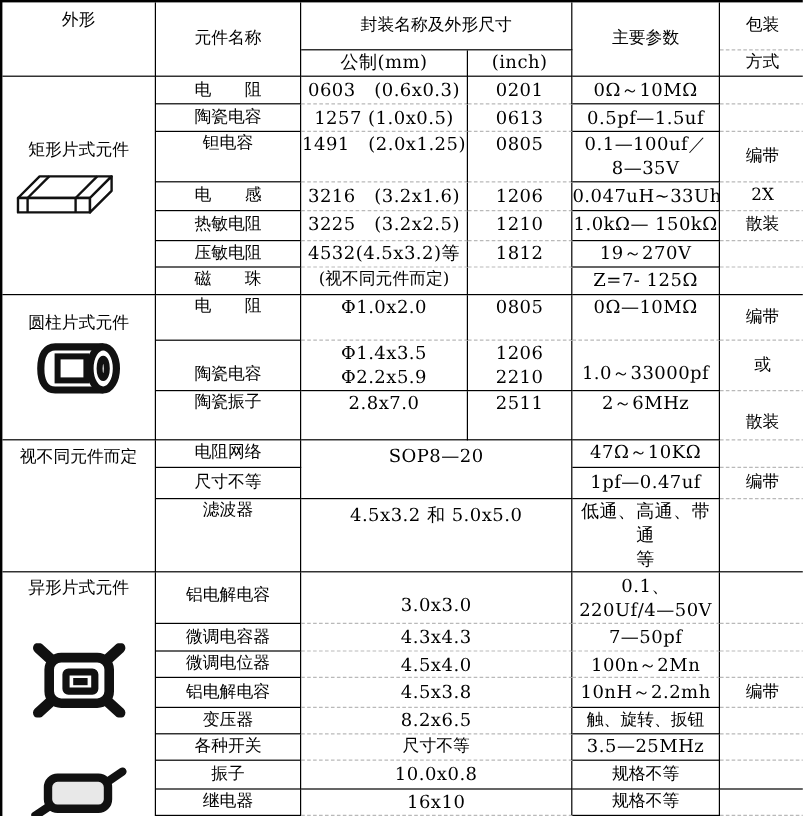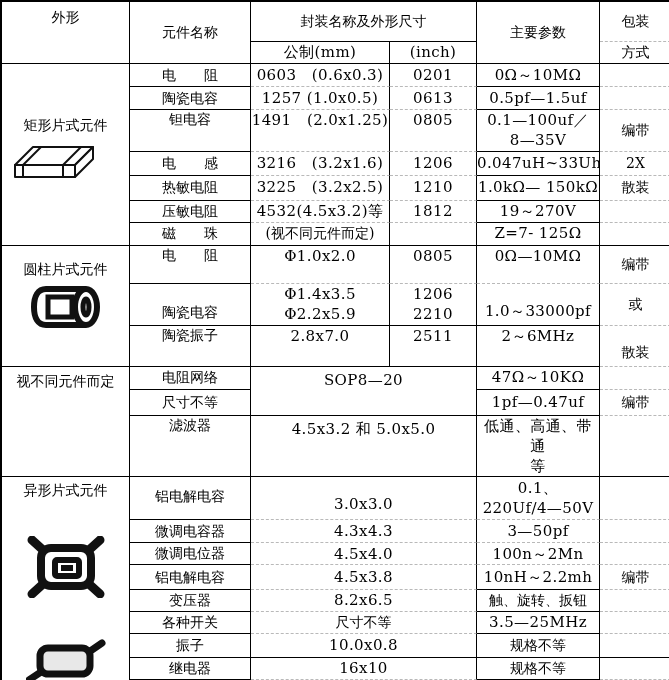--- a/index.html
+++ b/index.html
@@ -210,21 +210,21 @@
     <td colspan="2" class="num g vb" style="padding-bottom:5px">3.0x3.0</td>
     <td class="num g">
       <span class="line">0.1、</span>
       <span class="line">220Uf/4—50V</span>
     </td>
     <td class="lastcol g"></td>
   </tr>
   <tr style="height:23px">
     <td>微调电容器</td>
     <td colspan="2" class="num g">4.3x4.3</td>
-    <td class="num g">3—50pf</td>
+    <td class="num g">7—50pf</td>
     <td class="lastcol g"></td>
   </tr>
   <tr style="height:22px">
     <td>微调电位器</td>
     <td colspan="2" class="num g">4.5x4.0</td>
     <td class="num g">100n～2Mn</td>
     <td class="lastcol g"></td>
   </tr>
   <tr style="height:25px">
     <td>铝电解电容</td>

